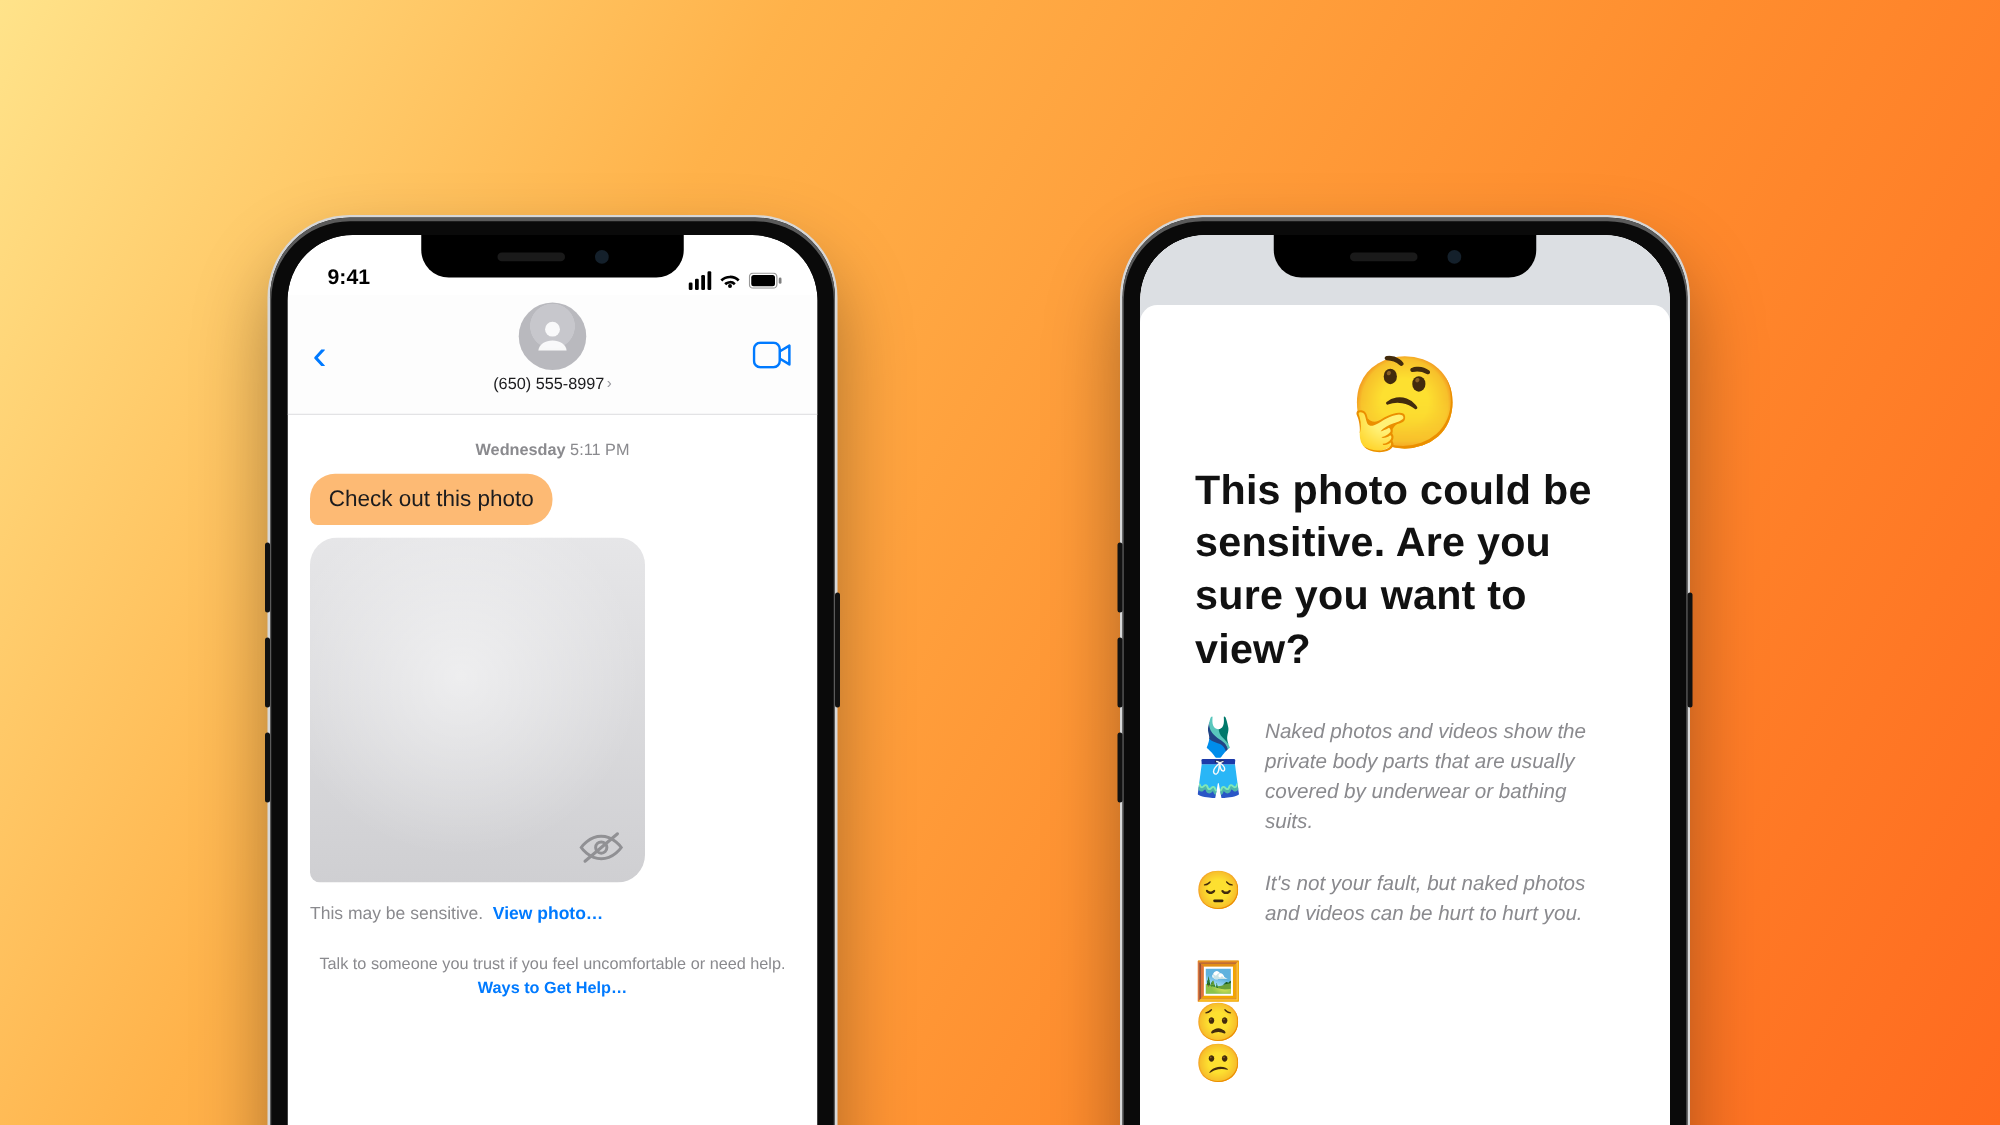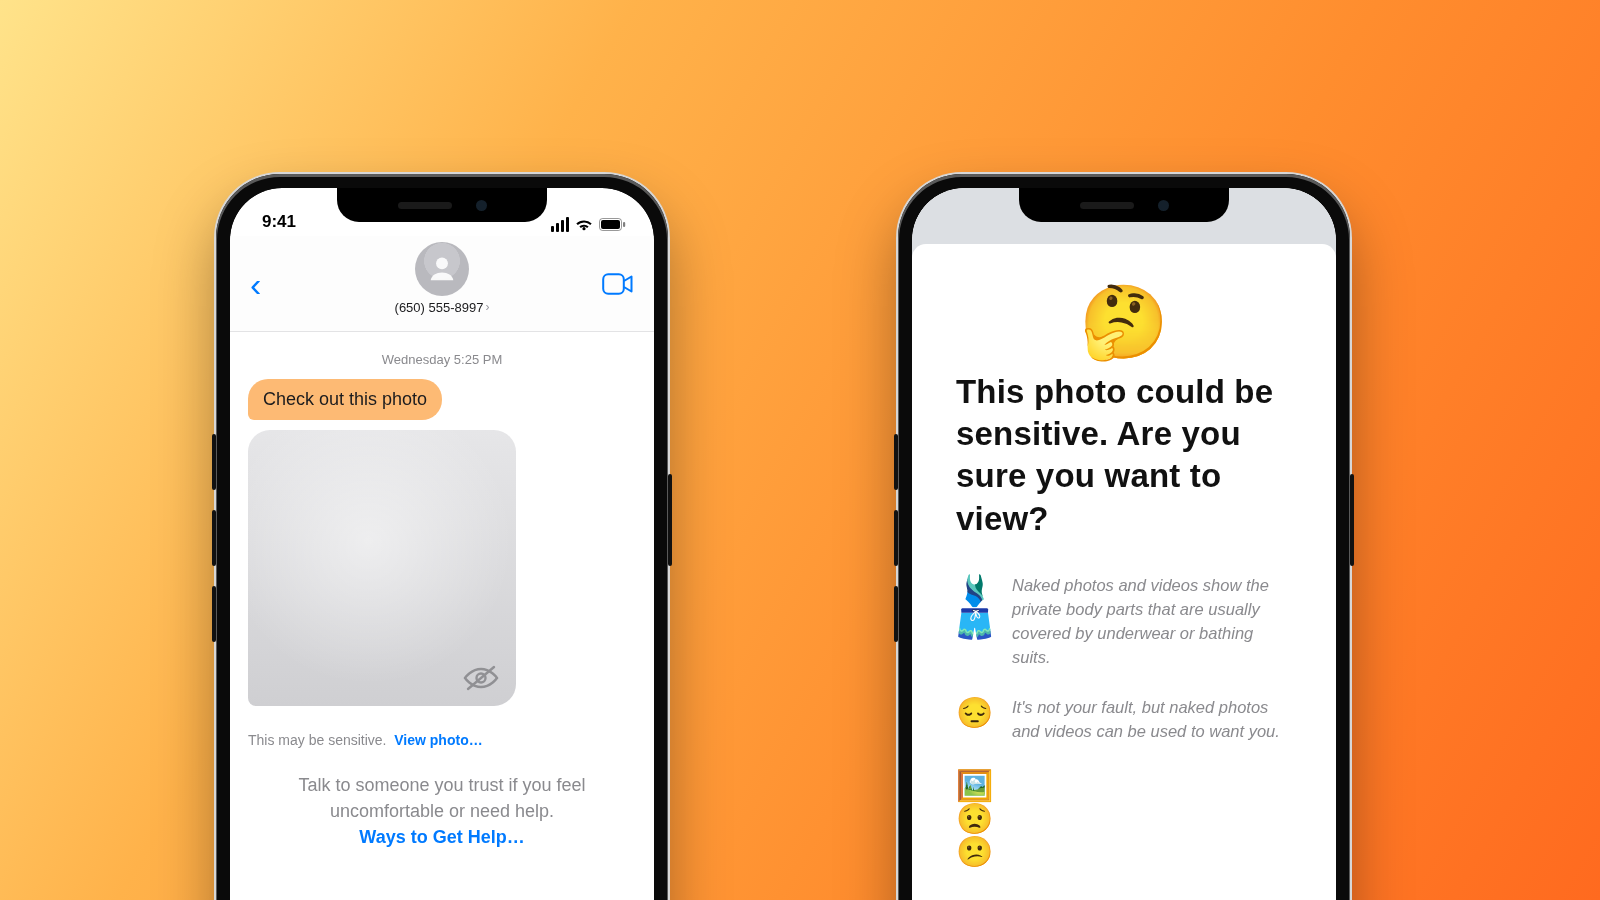--- a/index.html
+++ b/index.html
@@ -70,36 +70,36 @@
   }
   .avatar-circle svg{opacity:.9}
   .contact-line { font-size:13px; color:#1c1c1e; display:inline-flex; align-items:flex-start; gap:2px;}
   .contact-line .chev{font-size:12px;color:#9a9aa0}
   .ios-blue { color:#007aff; }
   .back-chev { font-size:34px; font-weight:300; line-height:1; }
   .video-btn svg{display:block}
 
   .msg-body { padding:14px 18px 0; color:#1c1c1e; }
   .daystamp { text-align:center; font-size:13px; color:#8a8a8e; margin:6px 0 12px;}
-  .daystamp b{color:#8a8a8e; font-weight:400;}
+  .daystamp b{color:#8a8a8e; font-weight:700;}
   .bubble-text {
     display:inline-block; background:#fdba74; border-radius:20px 20px 20px 6px;
     padding:10px 15px; font-size:18px; max-width:75%;
   }
   .bubble-photo {
     margin-top:10px; width:268px; height:276px; border-radius:22px 22px 22px 8px;
     background:
       radial-gradient(circle at 45% 40%, rgba(255,255,255,.5), rgba(0,0,0,0) 65%),
       linear-gradient(#e6e6e8,#cfcfd2);
     position:relative; filter: blur(.2px);
   }
   .hidden-eye { position:absolute; right:16px; bottom:14px; opacity:.55;}
-  .caption { font-size:14px; color:#8a8a8e; margin-top:26px;}
+  .caption { font-size:14px; color:#8a8a8e; margin-top:16px;}
   .caption a{ color:#007aff; font-weight:600; text-decoration:none;}
-  .help-block{ text-align:center; font-size:18px; color:#8a8a8e; margin-top:24px; line-height:1.45;}
+  .help-block{ text-align:center; font-size:13px; color:#8a8a8e; margin-top:24px; line-height:1.45;}
   .help-block a{ color:#007aff; font-weight:600; text-decoration:none;}
 
   
   .rscreen-bg{ position:absolute; inset:0; background:#dcdfe3; }
   .sheet {
     position:absolute; left:0; right:0; top:56px; bottom:0;
     background:#fff; border-top-left-radius:14px; border-top-right-radius:14px;
     padding:36px 44px 0;
   }
   .think-emoji{ font-size:72px; text-align:center; }
@@ -163,21 +163,21 @@
         <span class="video-btn ios-blue">
           <svg width="32" height="22" viewBox="0 0 32 22" fill="none" stroke="#007aff" stroke-width="2">
                 <rect x="1.2" y="1.2" width="20.6" height="19.6" rx="5"></rect>
                 <path d="M22 8l7.5-4.5v15L22 14" stroke-linejoin="round"></path>
               </svg>
         </span>
       </div>
 
       <div class="msg-body">
         <div class="daystamp">
-          <b>Wednesday</b>&nbsp;<span>5:25 PM</span>
+          <b>Wednesday</b>&nbsp;<span>5:11 PM</span>
         </div>
 
         <div class="bubble-text">Check out this photo</div>
 
         <div class="bubble-photo">
           <svg class="hidden-eye" width="38" height="28" viewBox="0 0 38 28" fill="none" stroke="#5c5c60" stroke-width="2.4" stroke-linecap="round">
             <path d="M3 14s6-9 16-9 16 9 16 9-6 9-16 9S3 14 3 14Z"></path>
                 <circle cx="19" cy="14" r="4.5"></circle>
                 <line x1="6" y1="25" x2="32" y2="3"></line>
           </svg>
@@ -232,21 +232,21 @@
         <div class="think-emoji">🤔</div>
         <h1>This photo could be sensitive. Are you sure you want to view?</h1>
 
         <div class="points">
           <div class="pt">
             <span class="em">🩱🩳</span>
             <p>Naked photos and videos show the private body parts that are usually covered by underwear or bathing suits.</p>
           </div>
           <div class="pt">
             <span class="em">😔</span>
-            <p>It's not your fault, but naked photos and videos can be used to want you.</p>
+            <p>It's not your fault, but naked photos and videos can be hurt to hurt you.</p>
           </div>
           <div class="pt">
             <span class="em">🖼️😟😕</span>
           </div>
         </div>
       </div>
 
     </div>
       </div>
   </div>

